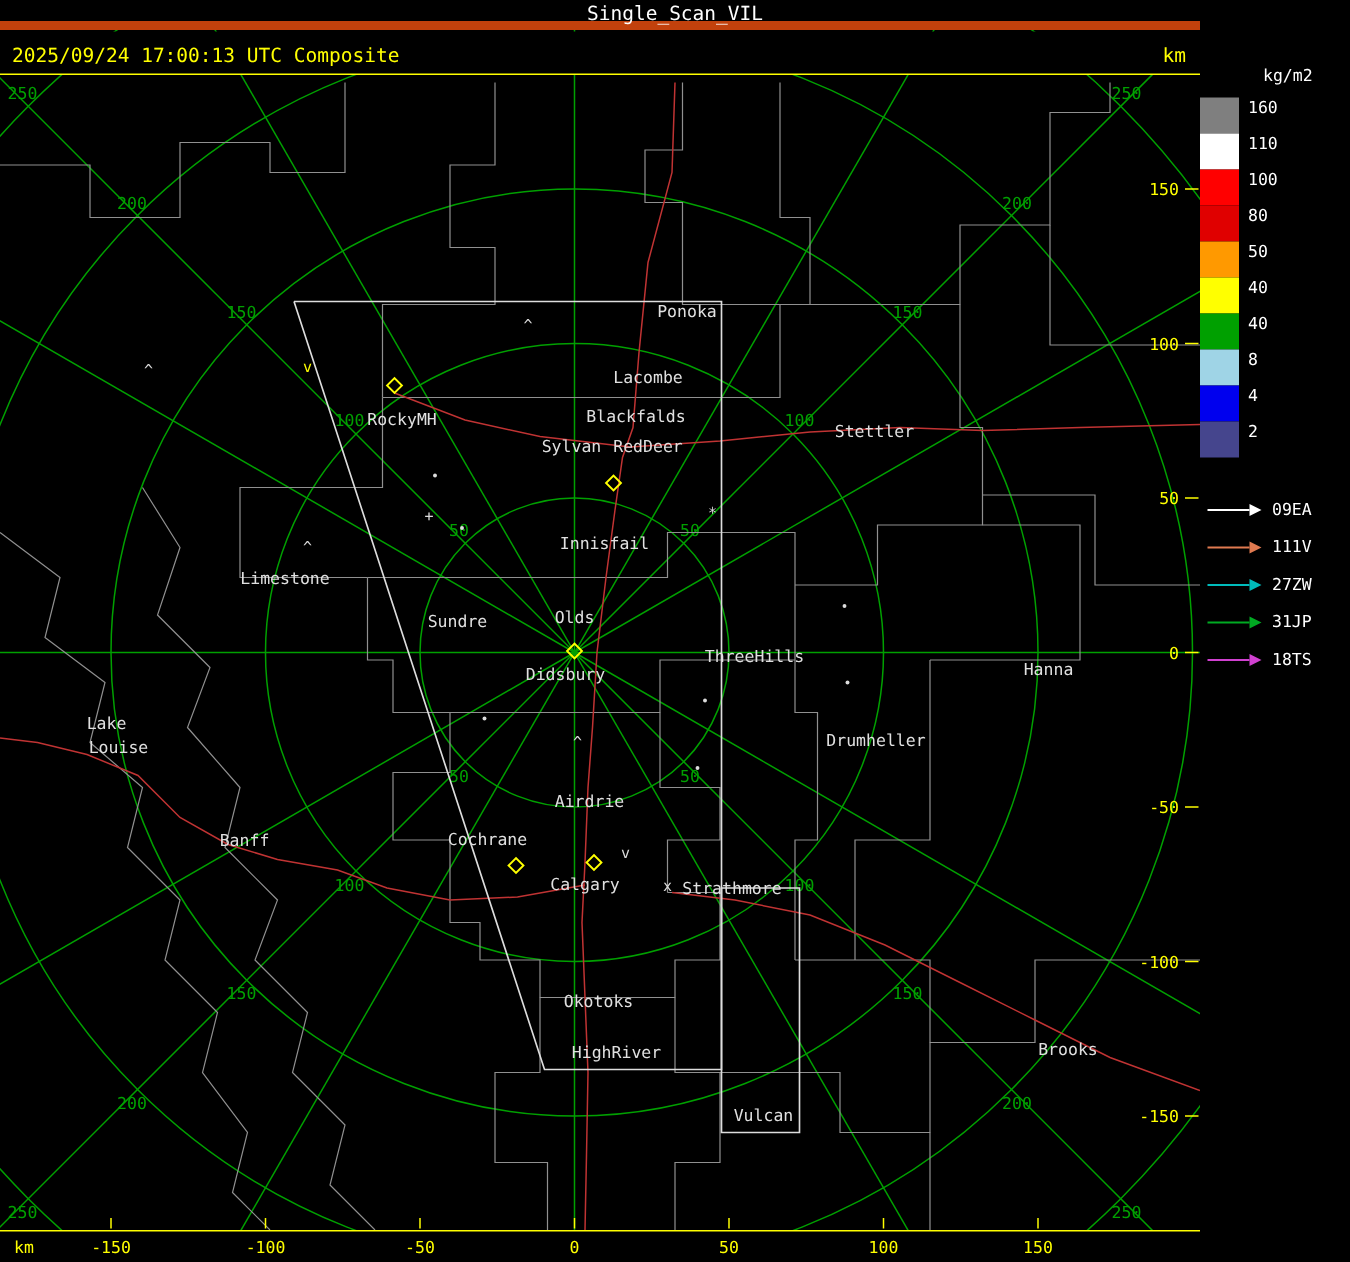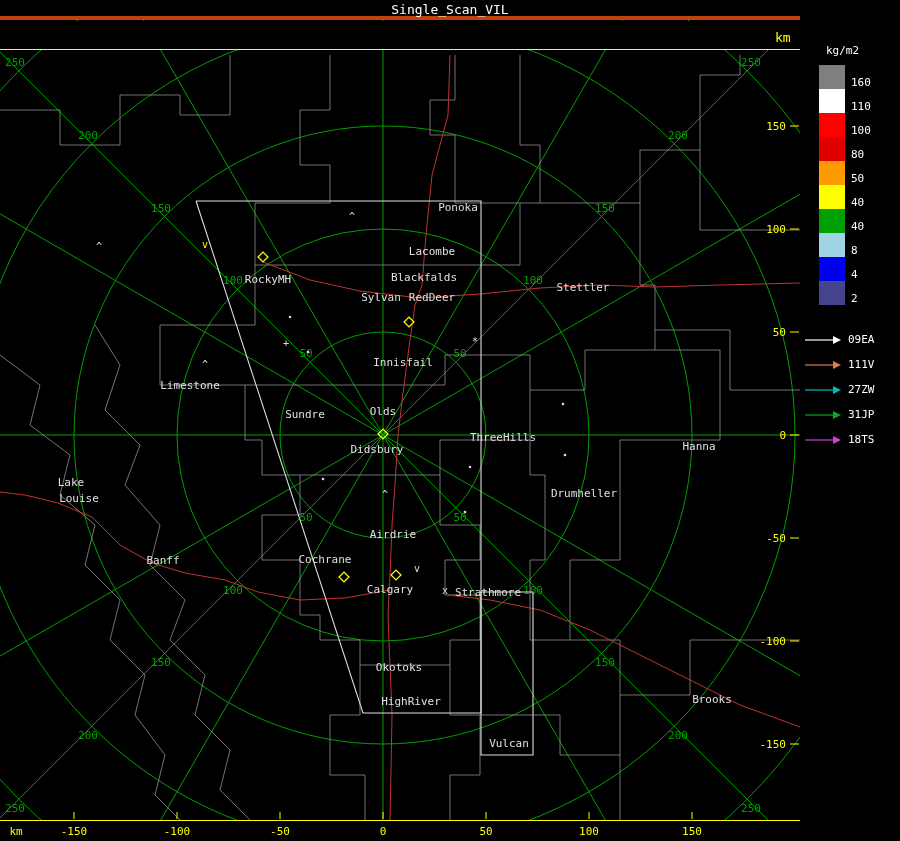--- a/index.html
+++ b/index.html
@@ -2,28 +2,28 @@
 <html style="--background: #000000; --title: #ffffff; --axis: #ffff00; --grid: #00a000; --county: #909090; --road: #c03333; --sector: #dddddd; --site: #ffff00; --city: #e0e0e0;"><head>
 <meta charset="utf-8">
 <style>
   *{margin:0;padding:0;box-sizing:border-box}
   html,body{background:#000}
   body{width:900px;height:841px;overflow:hidden;font-family:"DejaVu Sans Mono",monospace}
   .app{position:relative;width:900px;height:841px;background:#000}
   #radar-svg{position:absolute;top:0;left:0;background:#000}
   #bottom-svg{position:absolute;top:820px;left:0;background:#000}
   .title-bar{position:absolute;top:0;left:0;width:900px;height:20px;background:#000;
-    border-bottom:4px solid #c2410c;color:var(--title);font-size:13px;text-align:center;line-height:19px}
+    border-bottom:6px solid #c2410c;color:var(--title);font-size:13px;text-align:center;line-height:19px}
   .subheader{position:absolute;top:21px;left:0;width:800px;height:29px;background:#000;
     border-bottom:1px solid var(--axis);color:var(--axis);font-size:13px}
   .ts{position:absolute;left:8px;bottom:4px}
   .unit{position:absolute;left:775px;bottom:4px}
   .sidebar{position:absolute;top:0;left:800px;width:100px;height:841px;background:#000;color:#fff;font-size:11px}
-  .lg-unit{margin:44px 0 8px 26px;color:#fff}
-  .lg-row{display:flex;align-items:flex-end;height:24px;margin-left:19px}
+  .lg-unit{margin:44px 0 8px 42px;color:#fff}
+  .lg-row{display:flex;align-items:flex-start;height:24px;margin-left:0}
   .lg-swatch{width:26px;height:24px;flex:none}
   .lg-val{margin-left:6px;color:#fff}
   #legend-overlays{margin-top:16px}
   .ov-row{display:flex;align-items:flex-end;height:25px;margin-left:4px}
   .ov-label{margin-left:6px;color:#fff}
   svg text{font-family:"DejaVu Sans Mono",monospace}
   .grid{stroke:var(--grid);stroke-width:1;fill:none}
   .glabel{fill:var(--grid);font-size:11px}
   .county{stroke:var(--county);stroke-width:0.8;fill:none}
   .road{stroke:var(--road);stroke-width:1;fill:none}
@@ -179,20 +179,21 @@
       <line x1="486" y1="812" x2="486" y2="819" class="axis-tick"></line>
       <line x1="589" y1="812" x2="589" y2="819" class="axis-tick"></line>
       <line x1="692" y1="812" x2="692" y2="819" class="axis-tick"></line>
     </svg>
 
   <div class="title-bar">
     <span>Single_Scan_VIL</span>
   </div>
 
   <div class="subheader">
+    <span class="ts">2025/09/24 17:00:13 UTC Composite</span>
     <span class="unit">km</span>
   </div>
 
   <svg id="bottom-svg" width="900" height="21">
       <line x1="0" y1="0.5" x2="897" y2="0.5" class="axis-tick"></line>
       <text x="16" y="15" text-anchor="middle" class="axis-label">km</text>
       <text x="74" y="15" text-anchor="middle" class="axis-label">-150</text>
       <text x="177" y="15" text-anchor="middle" class="axis-label">-100</text>
       <text x="280" y="15" text-anchor="middle" class="axis-label">-50</text>
       <text x="383" y="15" text-anchor="middle" class="axis-label">0</text>

